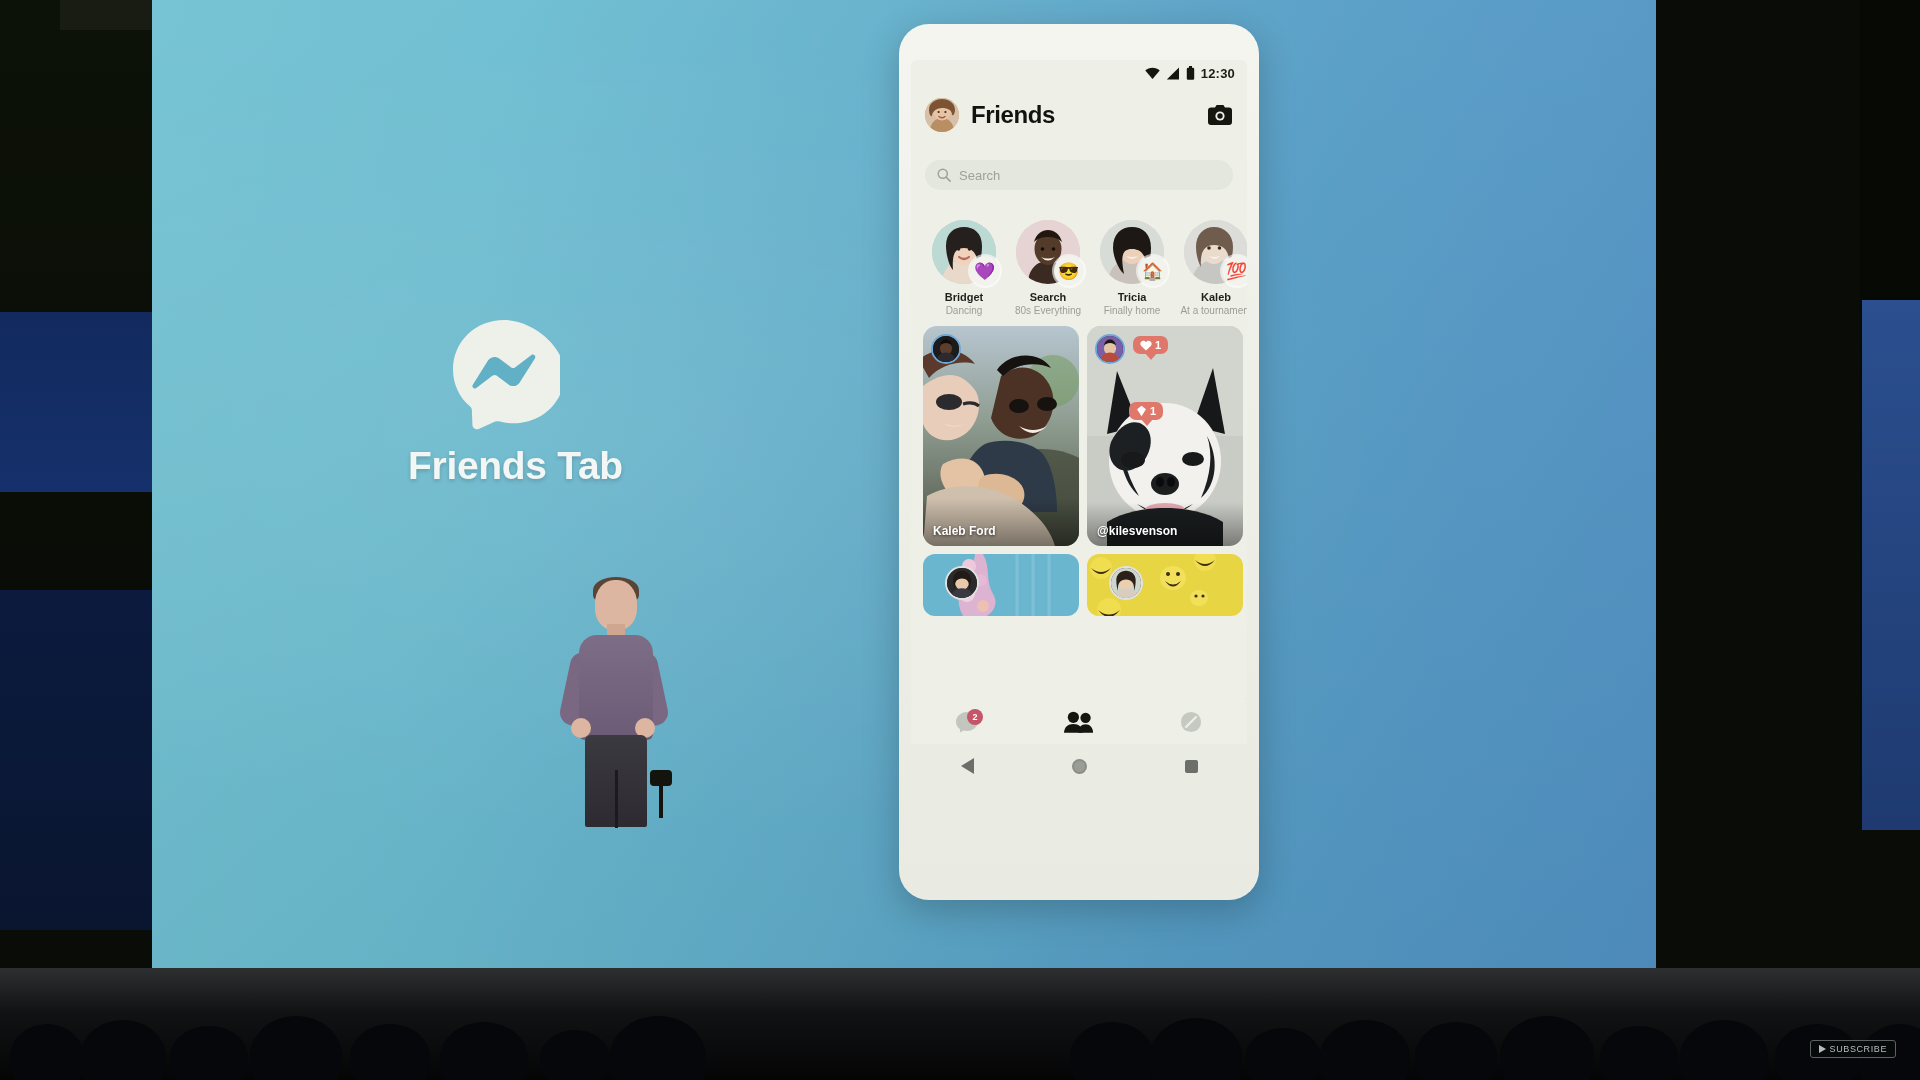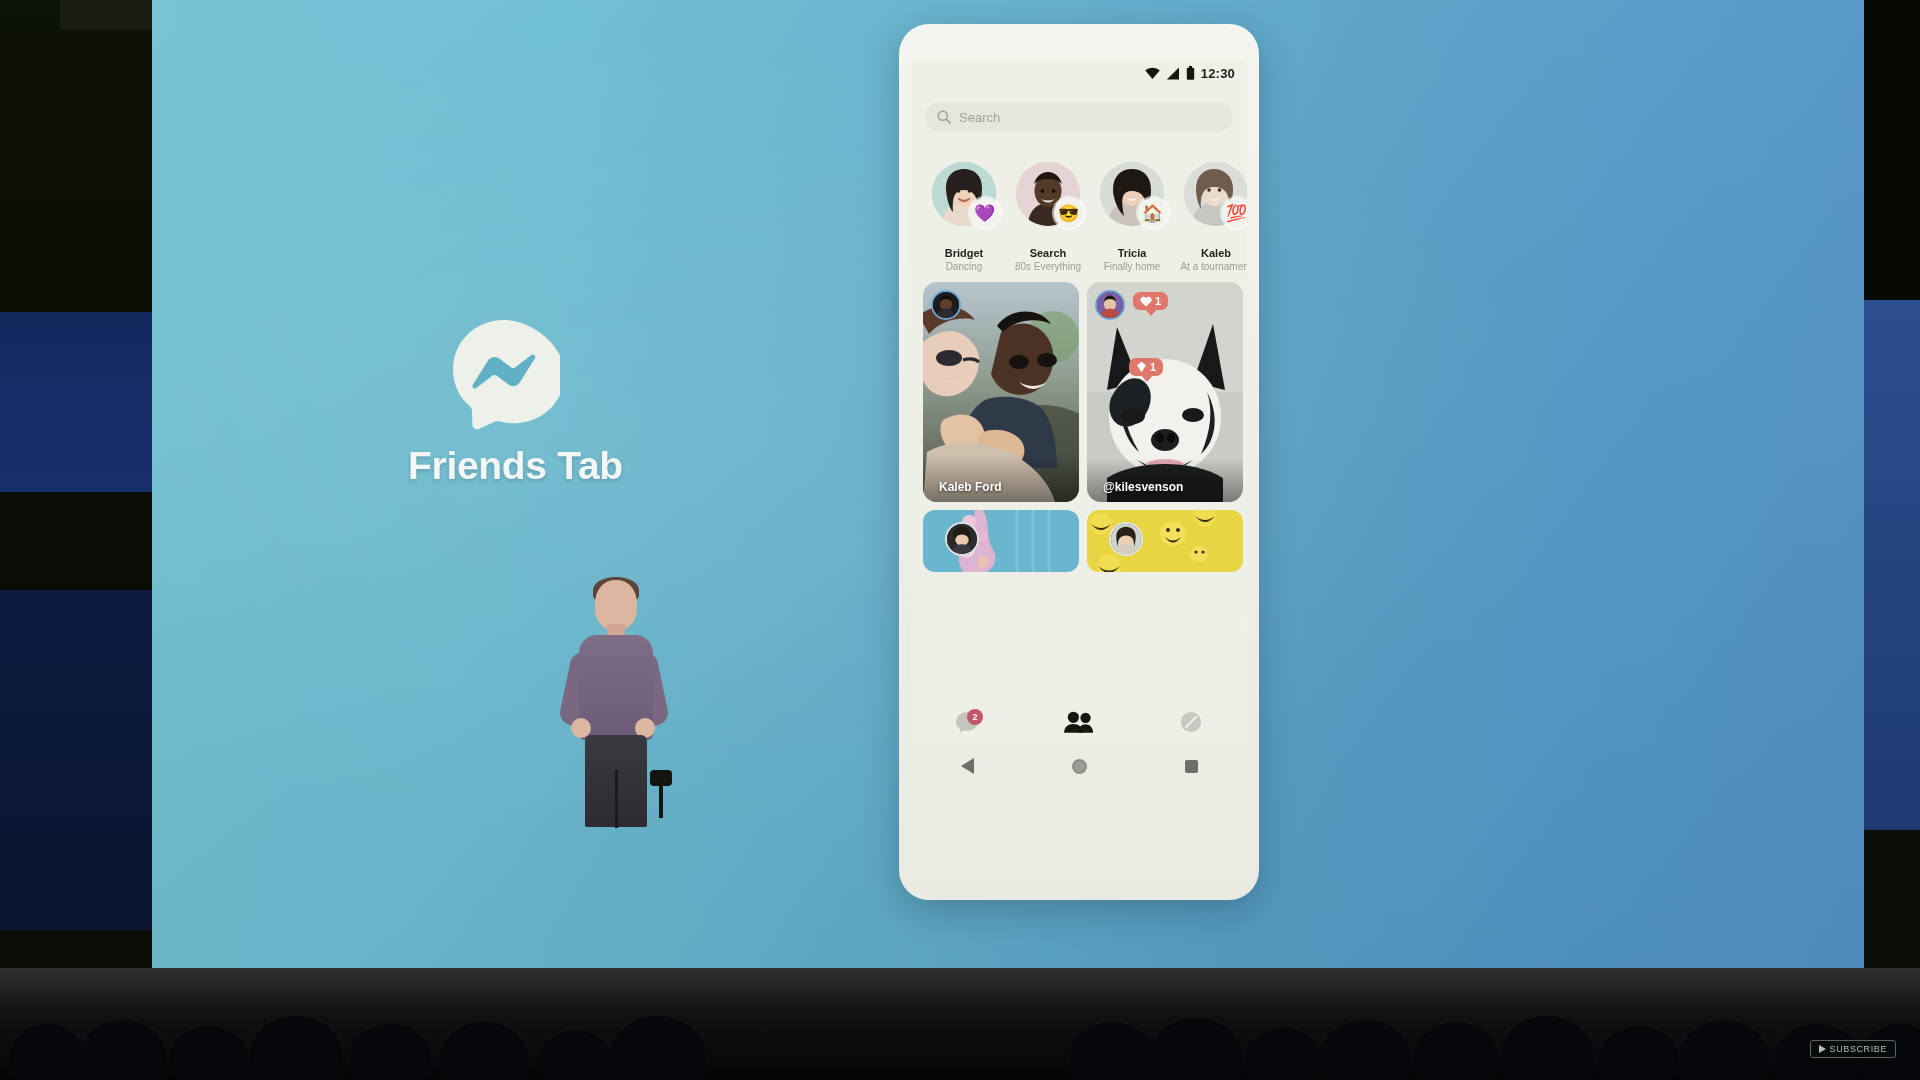--- a/index.html
+++ b/index.html
@@ -14,21 +14,21 @@
   .blue-panel-left{ position:absolute; left:0; top:312px; width:158px; height:180px;
         background:linear-gradient(180deg,#122a5e 0%,#15306b 100%); }
   .blue-panel-left2{ position:absolute; left:0; top:590px; width:158px; height:340px;
         background:linear-gradient(180deg,#0b1a3e 0%,#0a1630 100%); }
 
   .stage-dark-right{ position:absolute; right:0; top:0; width:60px; height:800px; background:#060904; }
   .blue-panel-right{ position:absolute; right:0; top:300px; width:58px; height:530px;
         background:linear-gradient(180deg,#2b4f8f 0%,#1e3a70 100%); }
 
   
-  .screen{ position:absolute; left:152px; top:0; width:1712px; height:972px;
+  .screen{ position:absolute; left:152px; top:0; width:1504px; height:972px;
         background:linear-gradient(100deg,#72c2d3 0%,#6cbdd1 22%, #62aecb 48%, #569ec6 70%, #5191c4 100%); }
   .screen-vig{ position:absolute; inset:0;
         background:radial-gradient(ellipse at 30% 45%, rgba(255,255,255,.07) 0%, rgba(0,0,0,0) 55%),
                    linear-gradient(180deg, rgba(255,255,255,.04) 0%, rgba(0,0,0,.05) 100%); }
 
   
   .brand{ position:absolute; left:256px; top:318px; width:420px; }
   .logo-wrap{ position:absolute; left:40px; top:0; width:112px; height:112px; }
   .logo-bubble{ width:112px; height:112px; }
   .brand-title{ position:absolute; left:0; top:126px; width:420px;
@@ -87,29 +87,29 @@
         display:flex; align-items:center; gap:8px; padding:0 12px; }
   .search-ph{ font-size:13px; color:#9ea29a; }
 
   .stories{ display:flex; gap:6px; padding:14px 10px 4px 14px; }
   .story{ width:78px; flex:none; text-align:center; }
   .story-av{ width:64px; height:64px; border-radius:50%; margin:0 auto; position:relative; overflow:visible; }
   .story-img{ width:64px; height:64px; border-radius:50%; overflow:hidden; position:relative; }
   .story-badge{ position:absolute; right:-4px; bottom:-2px; width:30px; height:30px;
         border-radius:50%; background:#f2f3ec; display:flex; align-items:center;
         justify-content:center; font-size:17px; box-shadow:0 0 0 2px rgba(255,255,255,.6); }
-  .story-name{ font-size:11px; font-weight:bold; color:#1e201c; margin-top:21px; }
+  .story-name{ font-size:11px; font-weight:bold; color:#1e201c; margin-top:7px; }
   .story-sub{ font-size:10px; color:#9a9e96; margin-top:2px; white-space:nowrap;
         overflow:hidden; text-overflow:clip; }
 
   .grid{ display:flex; gap:8px; padding:6px 10px 0 12px; }
   .card{ width:156px; height:220px; border-radius:14px; position:relative; overflow:hidden; flex:none; }
   .card-badge{ position:absolute; left:8px; top:8px; width:30px; height:30px; border-radius:50%;
         border:2.5px solid #6ea8d8; overflow:hidden; background:#2a2a2a; }
-  .card-label{ position:absolute; left:16px; bottom:8px; font-size:12px; color:#fff;
+  .card-label{ position:absolute; left:10px; bottom:8px; font-size:12px; color:#fff;
         font-weight:600; text-shadow:0 1px 3px rgba(0,0,0,.65); }
   .react{ position:absolute; background:#e0776b; border-radius:7px; display:flex;
         align-items:center; gap:3px; padding:3px 7px; color:#fff; font-size:11px; font-weight:bold; }
   .react:after{ content:""; position:absolute; left:12px; bottom:-6px; width:0; height:0;
         border-left:6px solid transparent; border-right:6px solid transparent; border-top:7px solid #e0776b; }
 
   .grid2{ display:flex; gap:8px; padding:8px 10px 0 12px; }
   .card2{ width:156px; height:62px; border-radius:12px; position:relative; overflow:hidden; flex:none; }
   .card2-badge{ position:absolute; left:22px; top:12px; width:34px; height:34px; border-radius:50%;
         border:2.5px solid rgba(255,255,255,.85); overflow:hidden; background:#3a3a3a; }
@@ -185,20 +185,41 @@
         <svg width="14" height="13" viewBox="0 0 14 13">
           <path d="M13 0.5v12H0.8L13 0.5z" fill="#15160f"></path>
         </svg>
         <svg width="9" height="14" viewBox="0 0 9 14">
           <rect x="3" y="0" width="3" height="2" fill="#15160f"></rect>
           <rect x="0.8" y="1.8" width="7.4" height="12" rx="1.2" fill="#15160f"></rect>
         </svg>
         <span class="sb-time">12:30</span>
       </div>
 
+      <div class="topbar">
+        <div class="avatar-sm">
+          <svg viewBox="0 0 34 34" class="face">
+            <rect width="34" height="34" fill="#d7bfa8"></rect>
+            <path d="M5 34c0-9 5.5-14 12-14s12 5 12 14z" fill="#b98e63"></path>
+            <circle cx="17" cy="14" r="8.5" fill="#e8c4a6"></circle>
+            <path d="M4 12c0-7 6-11 13-11s13 4 13 11c0 4-2 6-3 5 0-5-4-7-10-7S7 14 7 18c-1 1-3-2-3-6z" fill="#7c5434"></path>
+            <circle cx="13.6" cy="14" r="1.1" fill="#3a2a1c"></circle>
+            <circle cx="20.4" cy="14" r="1.1" fill="#3a2a1c"></circle>
+            <path d="M14 18.5q3 2.6 6 0" stroke="#9c5f4d" stroke-width="1.4" fill="none" stroke-linecap="round"></path>
+          </svg>
+        </div>
+        <div class="title">Friends</div>
+        <div class="cam-btn">
+          <svg width="24" height="20" viewBox="0 0 24 20">
+            <path d="M8.6 0h6.8l1.6 2.4H21a3 3 0 0 1 3 3V17a3 3 0 0 1-3 3H3a3 3 0 0 1-3-3V5.4a3 3 0 0 1 3-3h4z" fill="#15160f"></path>
+            <circle cx="12" cy="11" r="4.6" fill="#eef0e7"></circle>
+            <circle cx="12" cy="11" r="2.7" fill="#15160f"></circle>
+          </svg>
+        </div>
+      </div>
 
       <div class="searchbar">
         <svg width="14" height="14" viewBox="0 0 16 16">
           <circle cx="6.6" cy="6.6" r="5.2" stroke="#9ea29a" stroke-width="1.7" fill="none"></circle>
           <line x1="10.4" y1="10.4" x2="15" y2="15" stroke="#9ea29a" stroke-width="1.7" stroke-linecap="round"></line>
         </svg>
         <span class="search-ph">Search</span>
       </div>
 
       <div class="stories">

